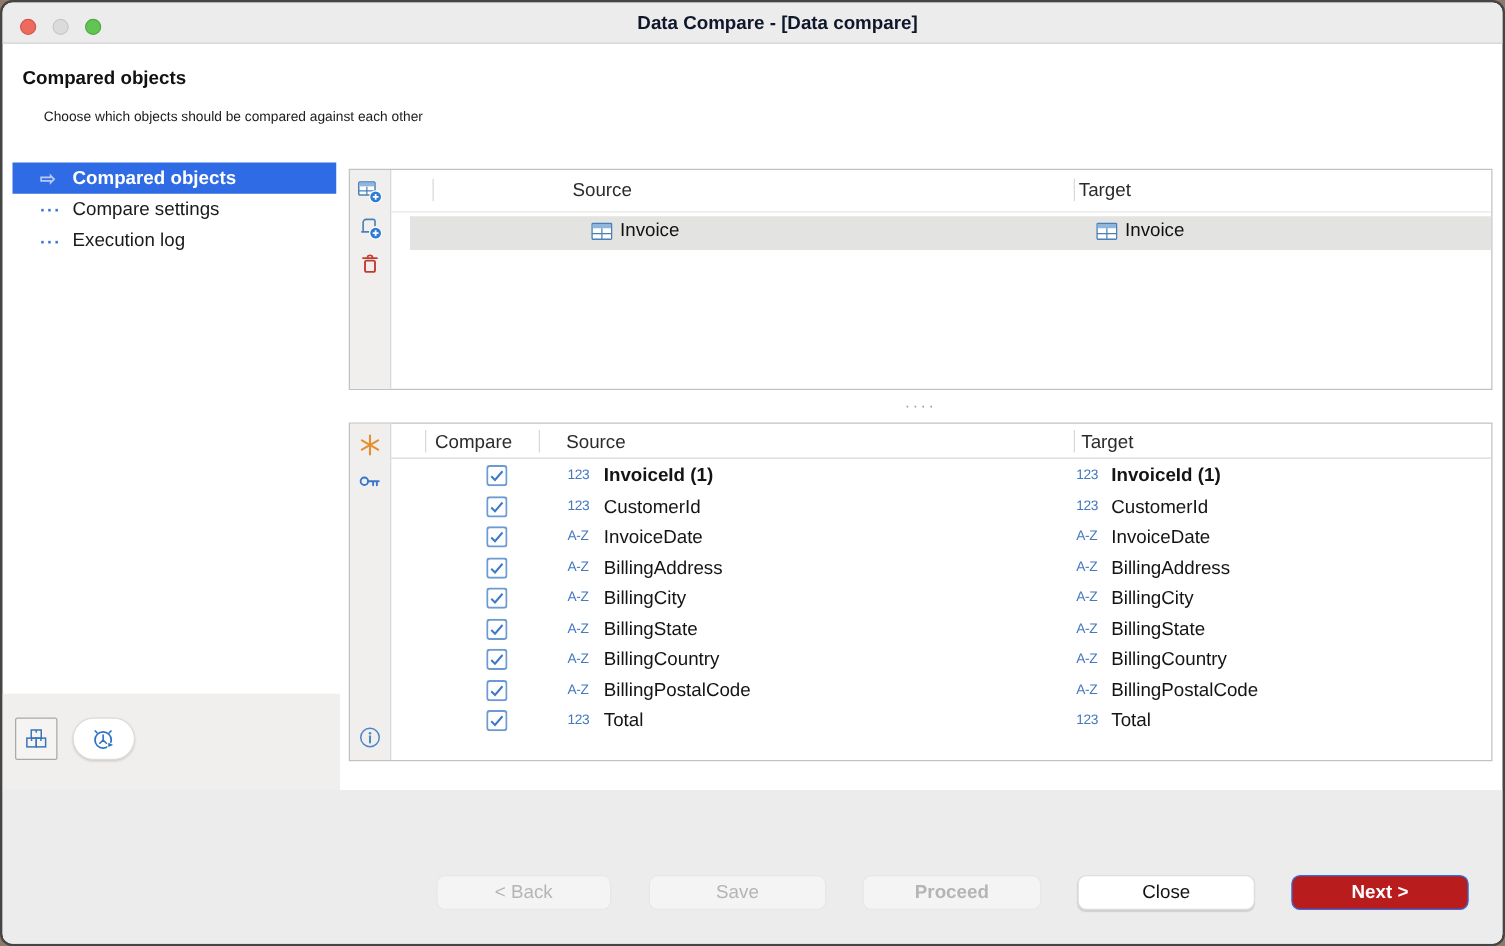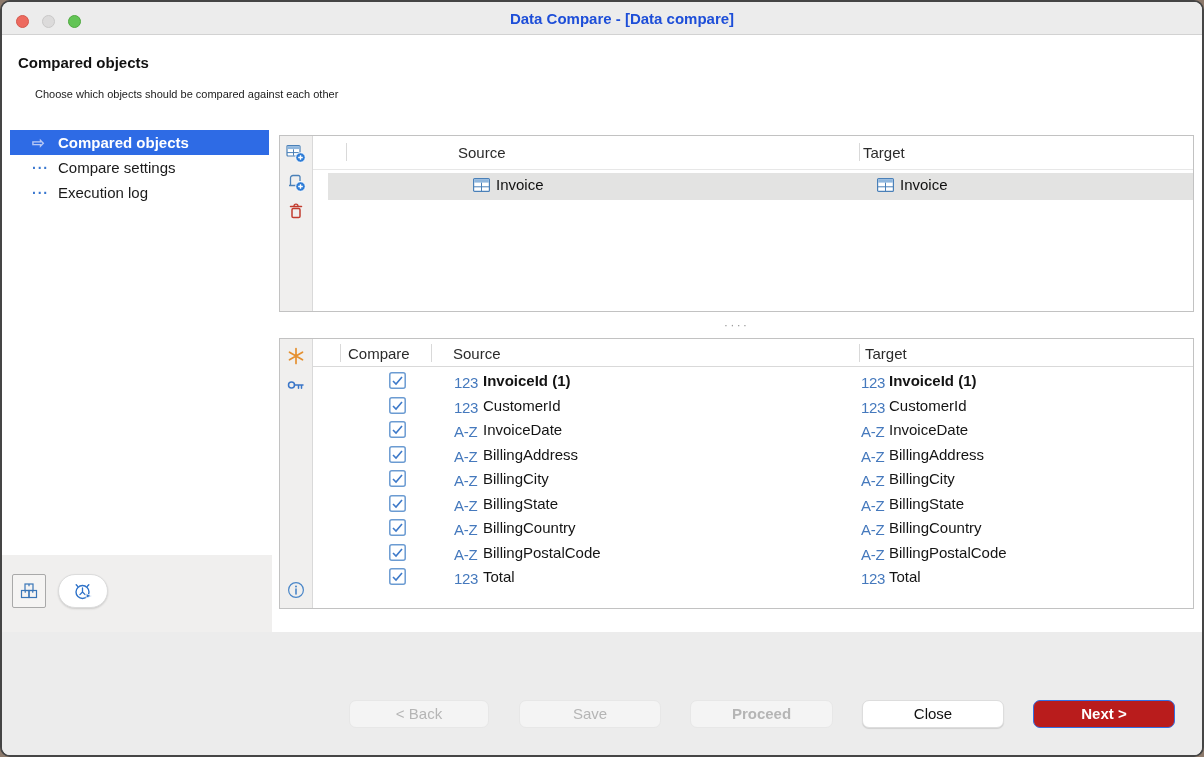--- a/index.html
+++ b/index.html
@@ -5,21 +5,21 @@
   html,body{margin:0;padding:0;background:#8d7a6c;font-family:"Liberation Sans",sans-serif;}
   *{box-sizing:border-box;}
   .window{position:relative;width:1204px;height:757px;background:#ffffff;border:2px solid #454545;
     border-radius:10px;overflow:hidden;}
   
   .titlebar{position:absolute;left:0;top:0;right:0;height:33px;background:#ececec;border-bottom:1px solid #d2d2d2;}
   .tl{position:absolute;top:13px;width:13px;height:13px;border-radius:50%;}
   .tl.red{left:14px;background:#ed6a5f;border:1px solid #d4584c;}
   .tl.gray{left:40px;background:#dcdbdb;border:1px solid #c9c8c8;}
   .tl.green{left:66px;background:#62c455;border:1px solid #4fa940;}
-  .win-title{position:absolute;left:0;right:0;top:8px;text-align:center;font-size:15px;font-weight:bold;color:#1d4ed8;margin-left:40px;}
+  .win-title{position:absolute;left:0;right:0;top:8px;text-align:center;font-size:15px;font-weight:bold;color:#0f172a;margin-left:40px;}
   
   .page-title{position:absolute;left:16px;top:52px;font-size:15px;font-weight:bold;color:#111;}
   .page-subtitle{position:absolute;left:33px;top:86px;font-size:11px;color:#1b1b1b;}
   
   .sidebar{position:absolute;left:8px;top:128px;width:259px;}
   .side-item{position:relative;height:25px;display:flex;align-items:center;font-size:15px;color:#1a1a1a;cursor:default;}
   .side-item .ic{width:26px;margin-left:22px;text-align:left;}
   .side-item.selected{background:#2e6be5;color:#ffffff;font-weight:bold;}
   .arrow-glyph{color:#b7c8f5;font-size:15px;}
   .dots-glyph{color:#3a78d0;font-weight:bold;letter-spacing:1px;font-size:14px;}
@@ -36,21 +36,21 @@
   .ghead{position:absolute;font-size:15px;color:#2b2b2b;top:8px;}
   .panel.top .header-row{position:absolute;left:33px;right:0;top:0;height:34px;border-bottom:1px solid #e7e7e7;}
   .sel-row{position:absolute;left:48px;right:0;top:37px;height:27px;background:#e3e3e2;}
   .obj-cell{position:absolute;display:flex;align-items:center;gap:6px;font-size:15px;color:#111;top:3px;}
   .panel.bottom .header-row{position:absolute;left:33px;right:0;top:0;height:28px;border-bottom:1px solid #d9d9d9;}
   .rows{position:absolute;left:33px;right:0;top:30px;}
   .crow{position:relative;height:24.5px;}
   .cb{position:absolute;left:76px;top:3px;width:17px;height:17px;cursor:pointer;}
   .cb svg{display:none;}
   .cb.checked svg{display:block;}
-  .tlabel{position:absolute;top:5px;width:28px;font-size:15px;color:#4579bd;letter-spacing:-0.3px;}
+  .tlabel{position:absolute;top:5px;width:28px;font-size:11px;color:#4579bd;letter-spacing:-0.3px;}
   .nm{position:absolute;top:3px;font-size:15px;color:#141414;white-space:nowrap;}
   .nm.bold{font-weight:bold;}
   .src-t{left:141px;} .src-n{left:170px;}
   .tgt-t{left:548px;} .tgt-n{left:576px;}
   .splitter{position:absolute;left:277px;top:316px;width:915px;text-align:center;font-size:13px;color:#9c9c9c;
     letter-spacing:2px;line-height:13px;cursor:row-resize;}
   
   .task-a{position:absolute;left:10px;top:572px;width:34px;height:34px;background:#f5f4f3;border:1px solid #a9a9a9;
     border-radius:2px;display:flex;align-items:center;justify-content:center;cursor:pointer;}
   .task-b{position:absolute;left:56px;top:572px;width:50px;height:34px;background:#ffffff;border:1px solid #dcdcdc;

